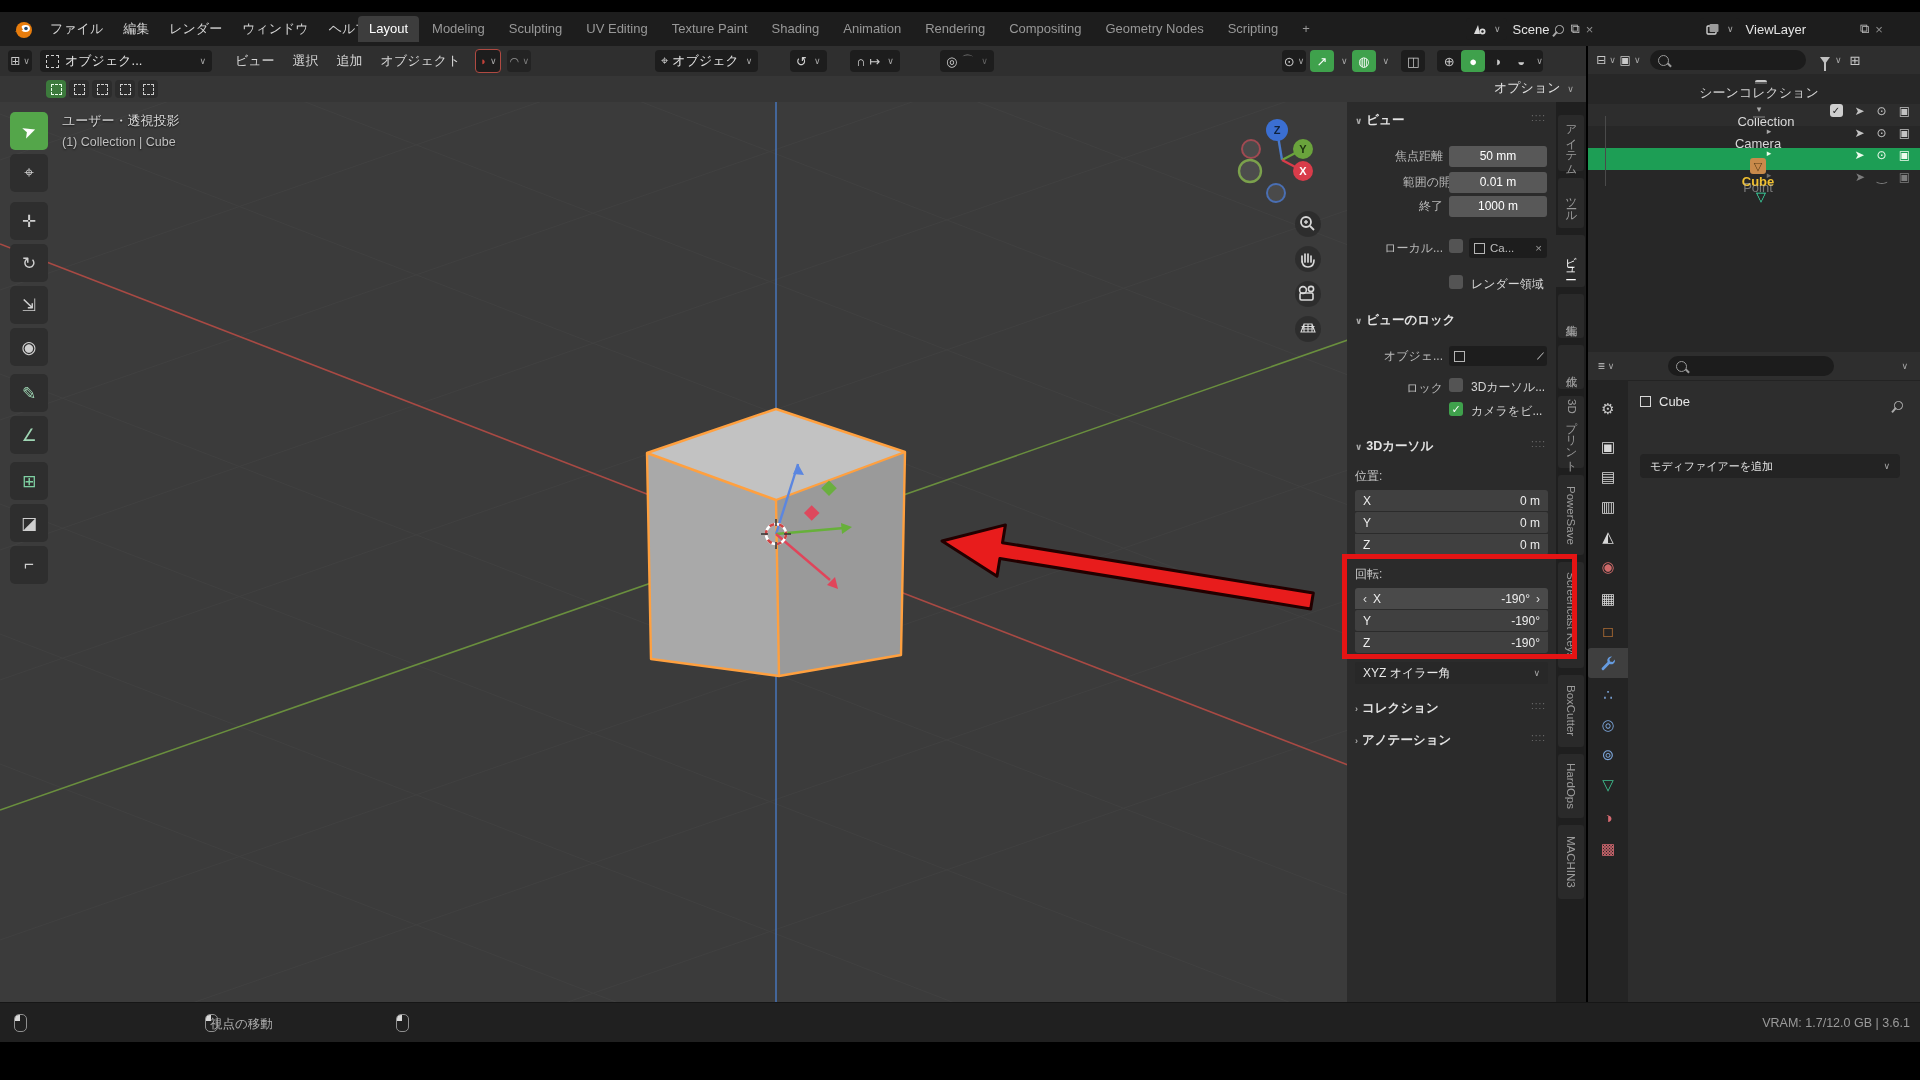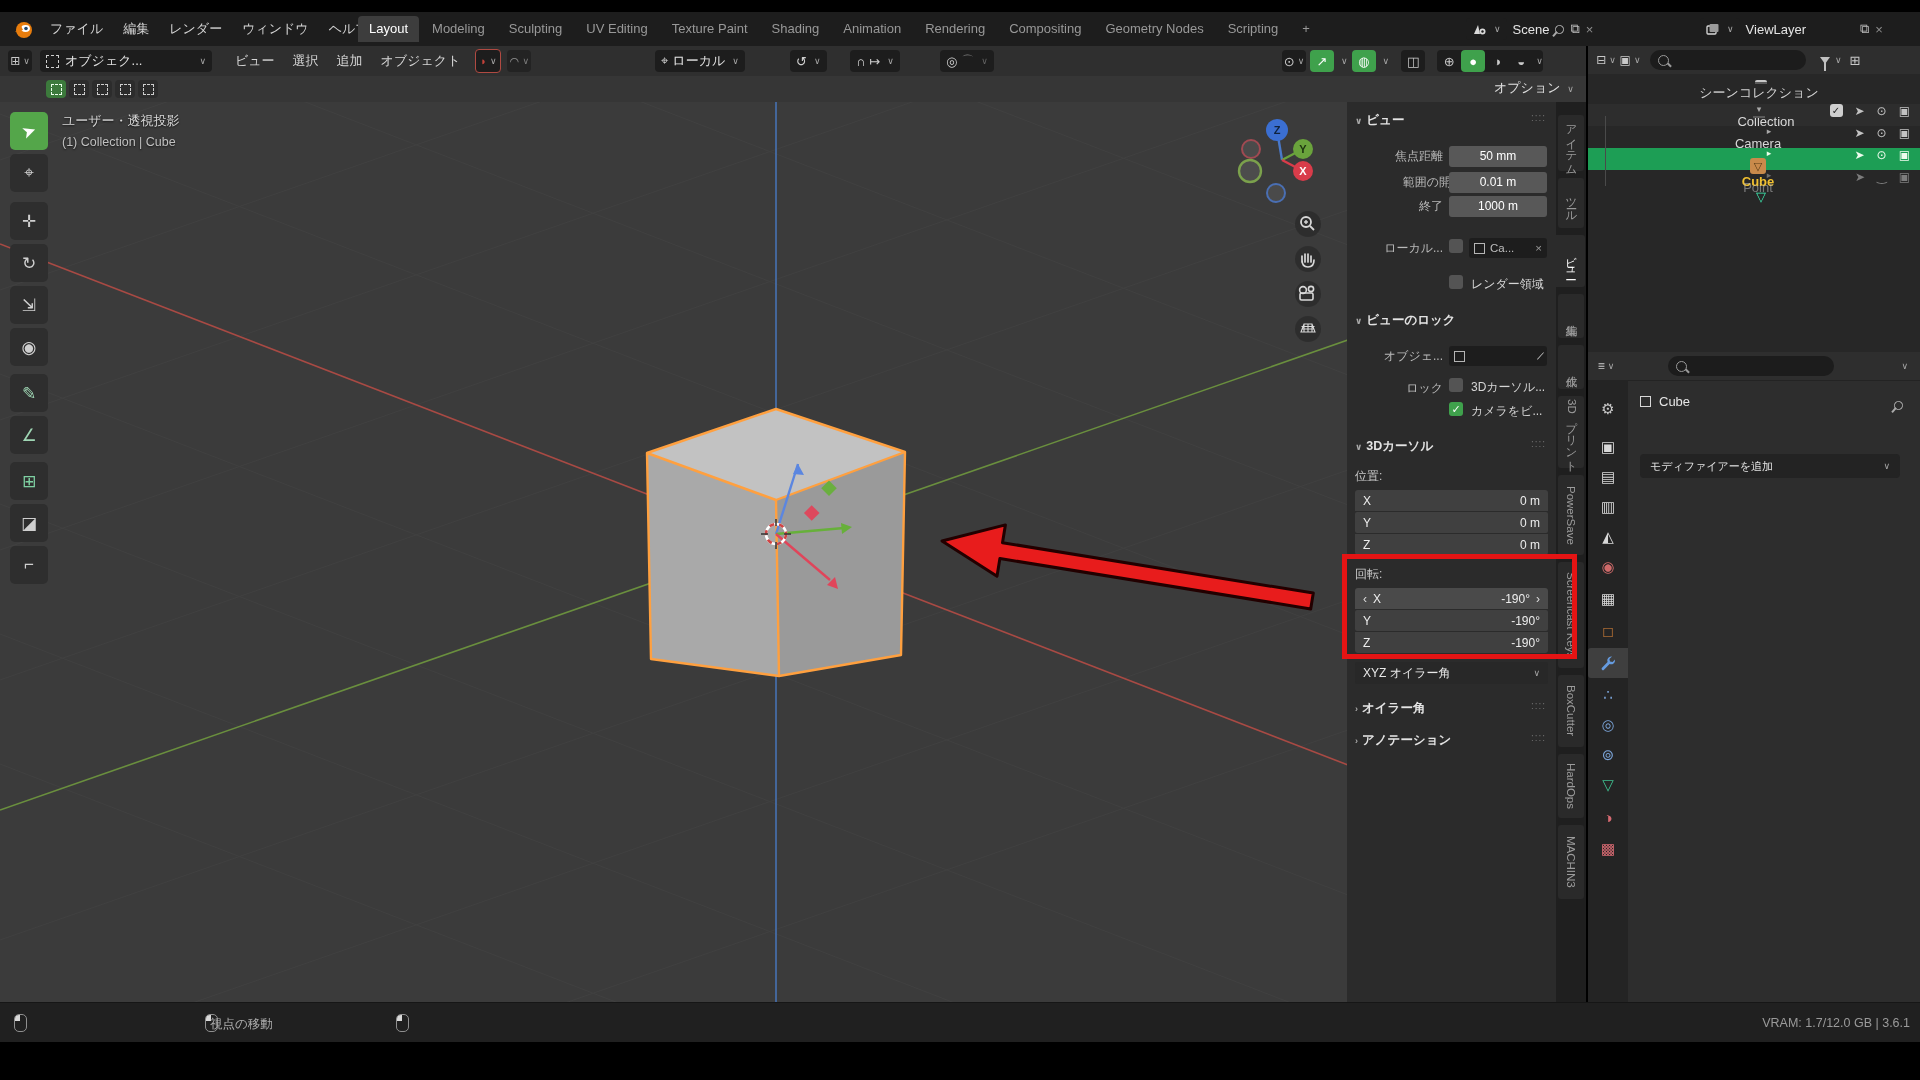--- a/index.html
+++ b/index.html
@@ -139,21 +139,21 @@
       <span class="g" style="color:#c3423a;font-size:11px;">◗</span>
         <span class="chev">∨</span>
     </span>
     <span class="hbtn" style="margin-left:6px;opacity:.65;">
       <span class="g" style="font-size:11px;">◠</span>
         <span class="chev">∨</span>
     </span>
 
     <span class="chip" style="position:absolute;left:655px;">
       <span class="g">⌖</span>
-      <span style="color:#e2e2e2;">ローカル</span>
+      <span style="color:#e2e2e2;">オブジェク</span>
       <span class="chev">∨</span>
     </span>
     <span class="chip" style="position:absolute;left:790px;">
       <span class="g">↺</span>
         <span class="chev">∨</span>
     </span>
     <span class="chip" style="position:absolute;left:850px;">
       <span class="g" style="color:#dcdcdc;">∩</span>
       <span class="g">↦</span>
       <span class="chev">∨</span>
@@ -426,21 +426,21 @@
       <div class="xyz" style="top:530px;border-radius:0 0 3px 3px;">
           <span>Z</span>
           <span>-190°</span>
         </div>
 
       <div class="abs" style="left:8px;top:560px;width:193px;height:22px;background:#282828;border-radius:3px;display:flex;align-items:center;justify-content:space-between;padding:0 8px;box-sizing:border-box;">
         <span style="color:#e8e8e8;font-size:12px;">XYZ オイラー角</span>
         <span class="chev">∨</span>
       </div>
 
-      <div class="sect" style="top:598px;"><span class="chev" style="margin:0 4px 0 0;">›</span><span>オイラー角</span></div>
+      <div class="sect" style="top:598px;"><span class="chev" style="margin:0 4px 0 0;">›</span><span>コレクション</span></div>
       <div class="dots" style="top:598px;">::::</div>
       <div class="sect" style="top:630px;"><span class="chev" style="margin:0 4px 0 0;">›</span><span>アノテーション</span></div>
       <div class="dots" style="top:630px;">::::</div>
     </div>
 
     <div class="abs" style="left:1556px;top:0;width:30px;height:900px;background:#1f1f1f;">
       <div class="vtab" style="top:13px;height:56px;">アイテム</div>
       <div class="vtab" style="top:76px;height:50px;">ツール</div>
       <div class="vtab active" style="top:133px;height:52px;">ビュー</div>
       <div class="vtab" style="top:192px;height:44px;">編集</div>

